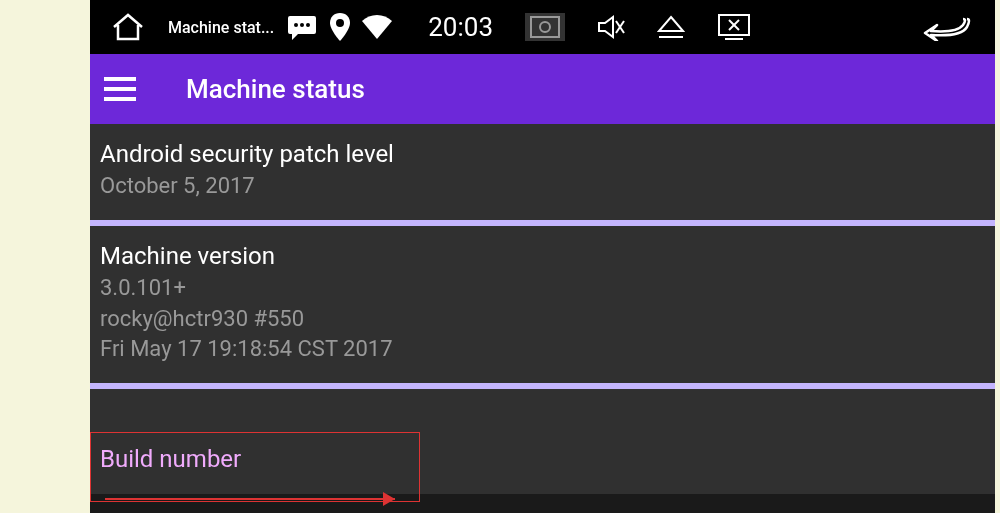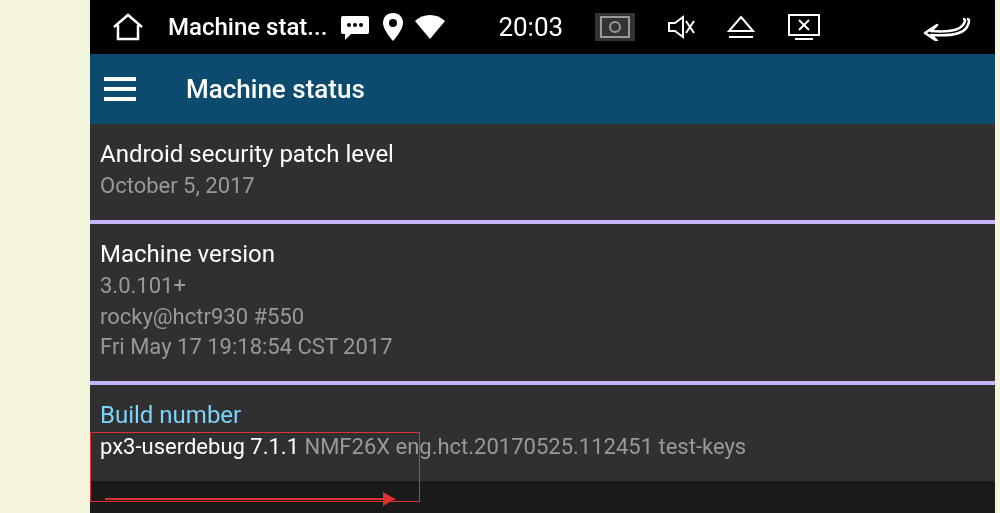--- a/index.html
+++ b/index.html
@@ -39,41 +39,41 @@
       padding: 0 8px;
       gap: 12px;
     }
     .home-icon {
       width: 36px;
       height: 30px;
       margin-left: 12px;
     }
     .status-title {
       color: #fff;
-      font-size: 24px;
+      font-size: 16px;
       font-weight: 500;
       margin-left: 10px;
     }
     .sms-icon {
       width: 32px;
       height: 26px;
     }
     .location-icon {
       width: 20px;
       height: 28px;
     }
     .wifi-icon {
       width: 30px;
       height: 24px;
     }
     .clock {
       color: #fff;
       font-size: 26px;
       font-weight: 400;
-      margin-left: 41px;
+      margin-left: 24px;
     }
     .screenshot-icon {
       width: 40px;
       height: 28px;
       margin-left: 20px;
       background: #333;
       display: flex;
       align-items: center;
       justify-content: center;
     }
@@ -95,21 +95,21 @@
     .spacer {
       flex: 1;
     }
     .back-icon {
       width: 48px;
       height: 28px;
       margin-right: 16px;
     }
     .app-header {
       height: 70px;
-      background: #0c4a6e;
+      background: #6d28d9;
       display: flex;
       align-items: center;
       padding: 0 8px;
     }
     .hamburger {
       width: 32px;
       height: 24px;
       margin-left: 6px;
       margin-right: 50px;
       display: flex;
@@ -124,40 +124,41 @@
     .app-title {
       color: #fff;
       font-size: 26px;
       font-weight: 500;
     }
     .content {
       background: #303030;
     }
     .list-item {
       padding: 16px 10px 18px 10px;
-      border-bottom: 4px solid #c4b5fd;
+      border-bottom: 6px solid #c4b5fd;
     }
     .list-item:last-child {
       border-bottom: none;
     }
     .item-title {
       color: #fff;
       font-size: 24px;
       font-weight: 400;
       margin-bottom: 3px;
     }
     .item-value {
       color: #999;
       font-size: 22px;
       font-weight: 400;
       line-height: 1.4;
       white-space: pre-line;
     }
     .highlight-build .item-title {
-      color: #7dd3fc;
+      color: #f0abfc;
+      margin-top: 40px;
     }
     .highlight-build .item-value {
       color: #999;
     }
     .red-box {
       position: absolute;
       left: 90px;
       top: 432px;
       width: 330px;
       height: 70px;
@@ -259,21 +260,20 @@
       <div class="item-value">October 5, 2017</div>
     </div>
     <div class="list-item">
       <div class="item-title">Machine version</div>
       <div class="item-value">3.0.101+
 rocky@hctr930 #550
 Fri May 17 19:18:54 CST 2017</div>
     </div>
     <div class="list-item highlight-build">
       <div class="item-title">Build number</div>
-      <div class="item-value"><span class="build-hl">px3-userdebug 7.1.1</span><span> NMF26X eng.hct.20170525.112451 test-keys</span></div>
     </div>
   </div>
 
 </div>
 
 <div class="red-box"></div>
 <svg class="red-arrow" viewBox="0 0 300 18">
   <line x1="0" y1="9" x2="290" y2="9" stroke="#d33" stroke-width="2"></line>
   <path d="M290 9 L278 2 L278 16 Z" fill="#d33"></path>
 </svg>

